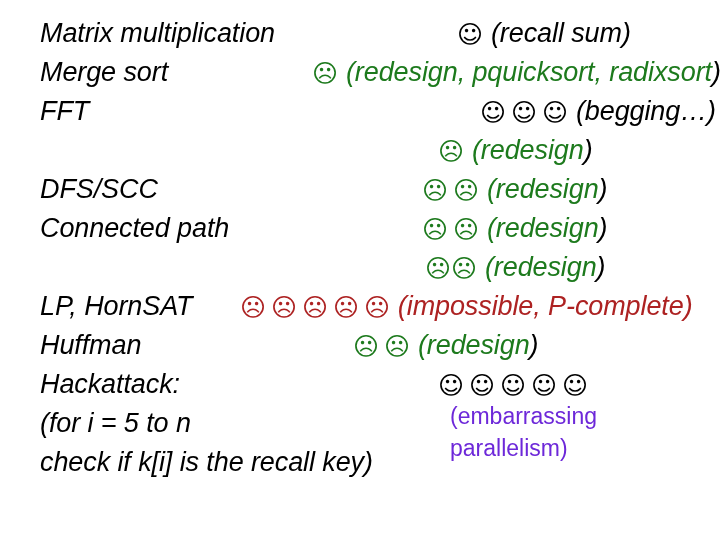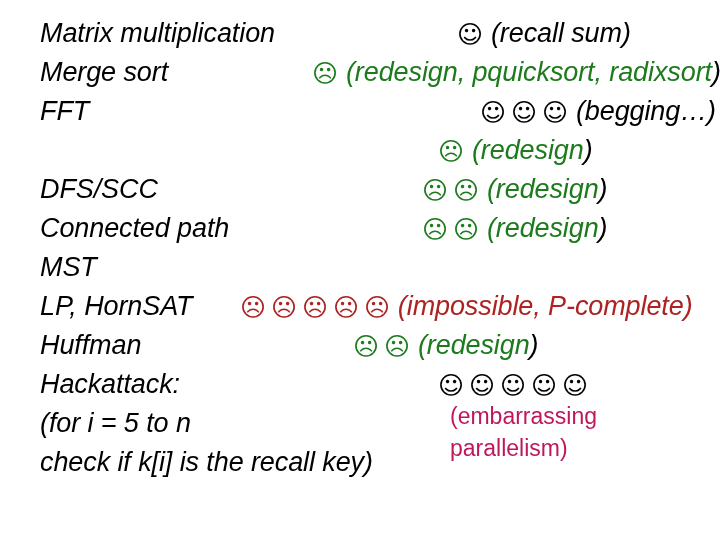--- a/index.html
+++ b/index.html
@@ -70,38 +70,38 @@
 
   .gap { display: inline-block; width: 8px; }
 
   
   .caption {
     position: absolute;
     left: 450px;
     top: 400px;
     font-size: 23px;
     line-height: 32px;
-    color: #be185d;
+    color: #6d28d9;
     white-space: nowrap;
   }
   .caption div { white-space: nowrap; }
 </style>
 </head>
 <body>
 
 <div id="slide">
 
   <div class="lines">
       <div class="line"><span class="label">Matrix multiplication</span><span class="note" style="left: 417px;"><span class="face" style="color: rgb(0, 0, 0);">☺</span><span class="gap"></span><span style="color: rgb(0, 0, 0);">(recall sum)</span></span></div>
       <div class="line"><span class="label">Merge sort</span><span class="note" style="left: 272px;"><span class="face" style="color: rgb(29, 122, 29);">☹</span><span class="gap"></span><span style="color: rgb(29, 122, 29);">(redesign, pquicksort, radixsort</span><span style="color: rgb(0, 0, 0);">)</span></span></div>
       <div class="line"><span class="label">FFT</span><span class="note" style="left: 392px; margin-left: 48px;"><span class="face" style="color: rgb(0, 0, 0);">☺</span><span class="face" style="color: rgb(0, 0, 0);">☺</span><span class="face" style="color: rgb(0, 0, 0);">☺</span><span class="gap"></span><span style="color: rgb(0, 0, 0);">(begging…)</span></span></div>
       <div class="line"><span class="note" style="left: 398px;"><span class="face" style="color: rgb(29, 122, 29);">☹</span><span class="gap"></span><span style="color: rgb(29, 122, 29);">(redesign</span><span style="color: rgb(0, 0, 0);">)</span></span></div>
       <div class="line"><span class="label">DFS/SCC</span><span class="note" style="left: 382px;"><span class="face" style="color: rgb(29, 122, 29);">☹</span><span class="face" style="color: rgb(29, 122, 29);">☹</span><span class="gap"></span><span style="color: rgb(29, 122, 29);">(redesign</span><span style="color: rgb(0, 0, 0);">)</span></span></div>
       <div class="line"><span class="label">Connected path</span><span class="note" style="left: 382px;"><span class="face" style="color: rgb(29, 122, 29);">☹</span><span class="face" style="color: rgb(29, 122, 29);">☹</span><span class="gap"></span><span style="color: rgb(29, 122, 29);">(redesign</span><span style="color: rgb(0, 0, 0);">)</span></span></div>
-      <div class="line"><span class="label">MST</span></div>
+      <div class="line"><span class="note" style="left: 385px;"><span class="face tight" style="color: rgb(29, 122, 29);">☹</span><span class="face tight" style="color: rgb(29, 122, 29);">☹</span><span class="gap"></span><span style="color: rgb(29, 122, 29);">(redesign</span><span style="color: rgb(0, 0, 0);">)</span></span></div>
       <div class="line"><span class="label">LP, HornSAT</span><span class="note" style="left: 200px;"><span class="face" style="color: rgb(173, 34, 34);">☹</span><span class="face" style="color: rgb(173, 34, 34);">☹</span><span class="face" style="color: rgb(173, 34, 34);">☹</span><span class="face" style="color: rgb(173, 34, 34);">☹</span><span class="face" style="color: rgb(173, 34, 34);">☹</span><span class="gap"></span><span style="color: rgb(173, 34, 34);">(impossible, P-complete)</span></span></div>
       <div class="line"><span class="label">Huffman</span><span class="note" style="left: 313px;"><span class="face" style="color: rgb(29, 122, 29);">☹</span><span class="face" style="color: rgb(29, 122, 29);">☹</span><span class="gap"></span><span style="color: rgb(29, 122, 29);">(redesign</span><span style="color: rgb(0, 0, 0);">)</span></span></div>
       <div class="line"><span class="label">Hackattack:</span><span class="note" style="left: 398px;"><span class="face" style="color: rgb(0, 0, 0);">☺</span><span class="face" style="color: rgb(0, 0, 0);">☺</span><span class="face" style="color: rgb(0, 0, 0);">☺</span><span class="face" style="color: rgb(0, 0, 0);">☺</span><span class="face" style="color: rgb(0, 0, 0);">☺</span></span></div>
       <div class="line"><span class="label">(for i = 5 to n</span></div>
       <div class="line"><span class="label">check if k[i] is the recall key)</span></div>
     </div>
 
   <div class="caption">
     <div>(embarrassing</div>
     <div>parallelism)</div>

